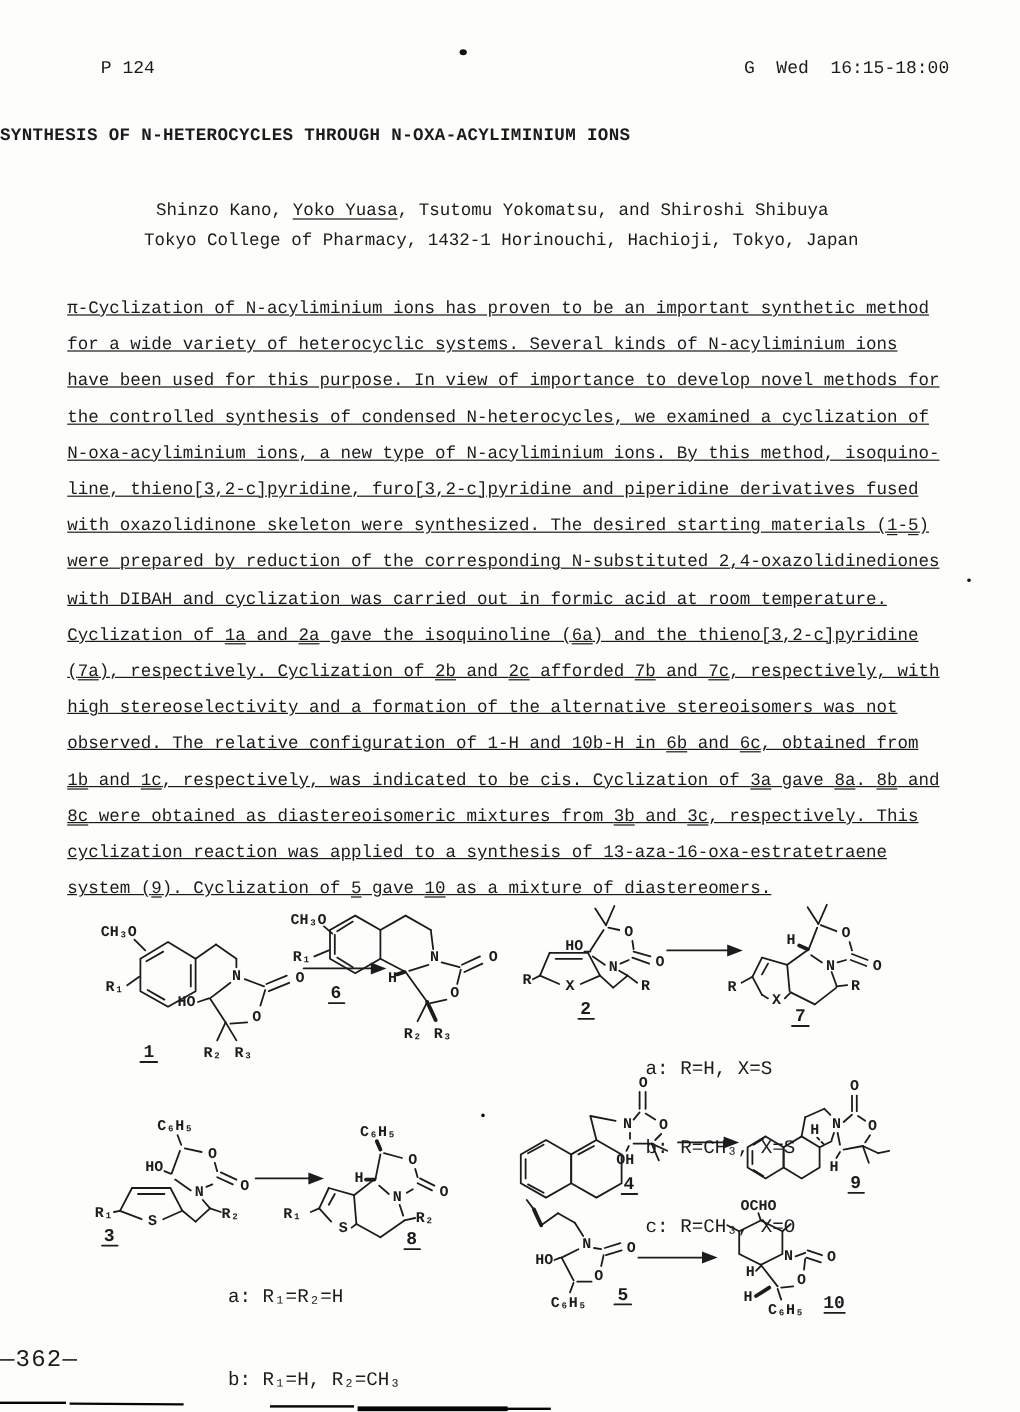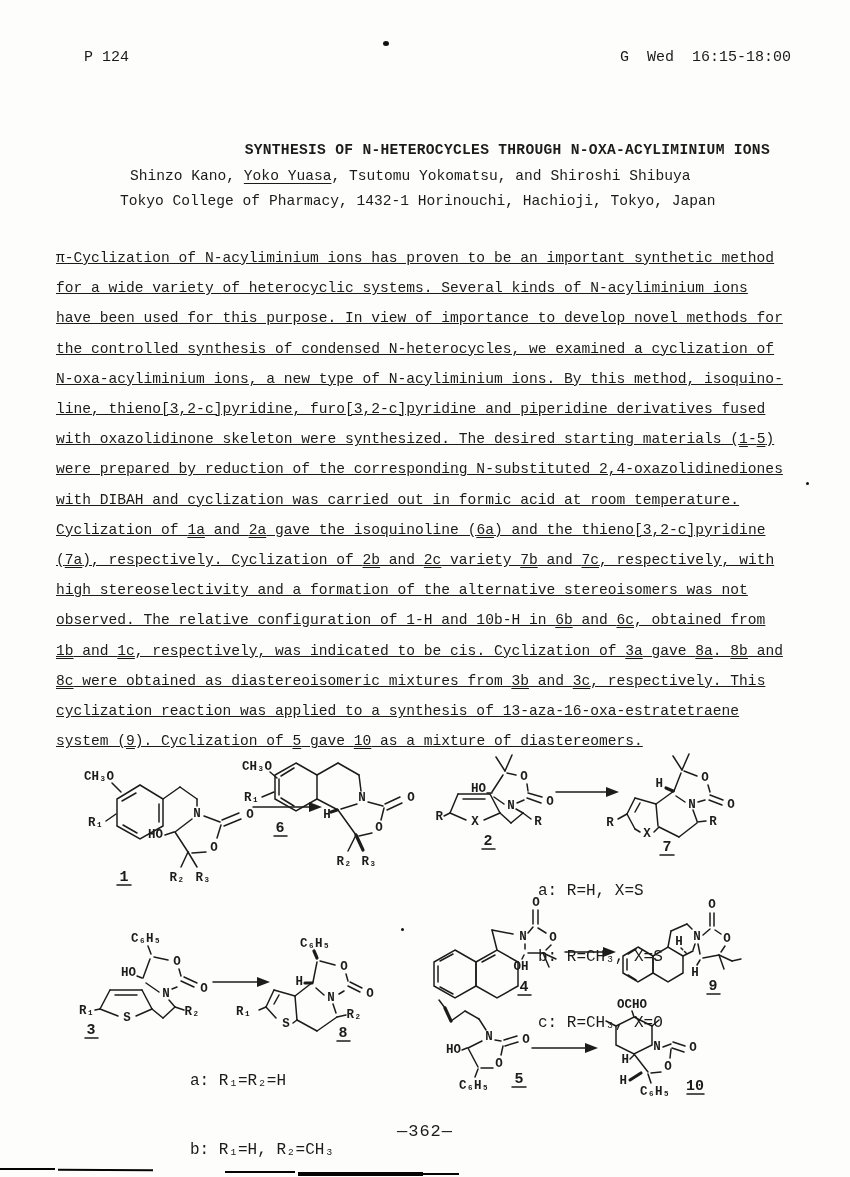--- a/index.html
+++ b/index.html
@@ -1,30 +1,30 @@
 <!DOCTYPE html>
 <html><head>
 <meta charset="utf-8">
 <style>
   * { margin:0; padding:0; box-sizing:border-box; }
   html,body { width:850px; height:1177px; }
   body { position:relative; background:#fdfdfc; color:#1b1b1b;
          font-family:"Liberation Mono","DejaVu Sans Mono",monospace; overflow:hidden; }
   .abs { position:absolute; }
   .hdr { font-size:15px; font-weight:normal; white-space:pre; }
-  .title { top:106px; left:0; width:770px; text-align:right;
-           font-size:14.6px; font-weight:bold; letter-spacing:.3px;margin-top:36px; }
+  .title { top:106px; left:0; width:770px; text-align:left;
+           font-size:14.6px; font-weight:bold; letter-spacing:.3px; }
   .authors { top:160px; left:130px; font-size:14.6px; line-height:32px; white-space:pre; }
   .affil  { top:193px; left:120px; font-size:14.6px; }
   .abstract { top:243px; left:56px; width:760px; font-size:14.6px;
               line-height:30.2px; white-space:pre-wrap;text-decoration:underline; }
   .u { text-decoration:underline; text-underline-offset:3px; }
   .caps { font-size:16px; font-weight:normal; line-height:22px; white-space:pre; }
   .caps3 { line-height:23px; }
-  .footer { top:1122px; left:0; width:850px; text-align:center; font-size:17px; letter-spacing:1px; }
+  .footer { top:1122px; left:0; width:850px; text-align:left; font-size:20px; letter-spacing:1px; }
   svg.schemes { left:0; top:750px; }
   .bond { stroke:#1c1c1c; stroke-width:1.5; fill:none; stroke-linecap:round; }
   .bb   { stroke-width:3.2; }
   .dash { stroke-dasharray:2.5,2.5; }
   .ah   { fill:#1c1c1c; stroke:none; }
   .atom { font:bold 12.5px "Liberation Mono","DejaVu Sans Mono",monospace; fill:#1c1c1c; }
   .num  { font:bold 15px "Liberation Mono","DejaVu Sans Mono",monospace; fill:#1c1c1c; }
   .speck { background:#111; border-radius:50%; }
   .streak { background:#050505; }
 </style>
@@ -43,21 +43,21 @@
 <div class="abs abstract"><span>π-Cyclization of N-acyliminium ions has proven to be an important synthetic method
 for a wide variety of heterocyclic systems. Several kinds of N-acyliminium ions
 have been used for this purpose. In view of importance to develop novel methods for
 the controlled synthesis of condensed N-heterocycles, we examined a cyclization of
 N-oxa-acyliminium ions, a new type of N-acyliminium ions. By this method, isoquino-
 line, thieno[3,2-c]pyridine, furo[3,2-c]pyridine and piperidine derivatives fused
 with oxazolidinone skeleton were synthesized. The desired starting materials (</span><span class="u">1</span><span>-</span><span class="u">5</span><span>)
 were prepared by reduction of the corresponding N-substituted 2,4-oxazolidinediones
 with DIBAH and cyclization was carried out in formic acid at room temperature.
 Cyclization of </span><span class="u">1a</span><span> and </span><span class="u">2a</span><span> gave the isoquinoline (</span><span class="u">6a</span><span>) and the thieno[3,2-c]pyridine
-(</span><span class="u">7a</span><span>), respectively. Cyclization of </span><span class="u">2b</span><span> and </span><span class="u">2c</span><span> variety </span><span class="u">7b</span><span> and </span><span class="u">7c</span><span>, respectively, with
+(</span><span class="u">7a</span><span>), respectively. Cyclization of </span><span class="u">2b</span><span> and </span><span class="u">2c</span><span> afforded </span><span class="u">7b</span><span> and </span><span class="u">7c</span><span>, respectively, with
 high stereoselectivity and a formation of the alternative stereoisomers was not
 observed. The relative configuration of 1-H and 10b-H in </span><span class="u">6b</span><span> and </span><span class="u">6c</span><span>, obtained from
 </span><span class="u">1b</span><span> and </span><span class="u">1c</span><span>, respectively, was indicated to be cis. Cyclization of </span><span class="u">3a</span><span> gave </span><span class="u">8a</span><span>. </span><span class="u">8b</span><span> and
 </span><span class="u">8c</span><span> were obtained as diastereoisomeric mixtures from </span><span class="u">3b</span><span> and </span><span class="u">3c</span><span>, respectively. This
 cyclization reaction was applied to a synthesis of 13-aza-16-oxa-estratetraene
 system (</span><span class="u">9</span><span>). Cyclization of </span><span class="u">5</span><span> gave </span><span class="u">10</span><span> as a mixture of diastereomers.</span></div>
 
 <svg class="abs schemes" width="850" height="400" viewBox="0 0 850 400">
 
   <g>

